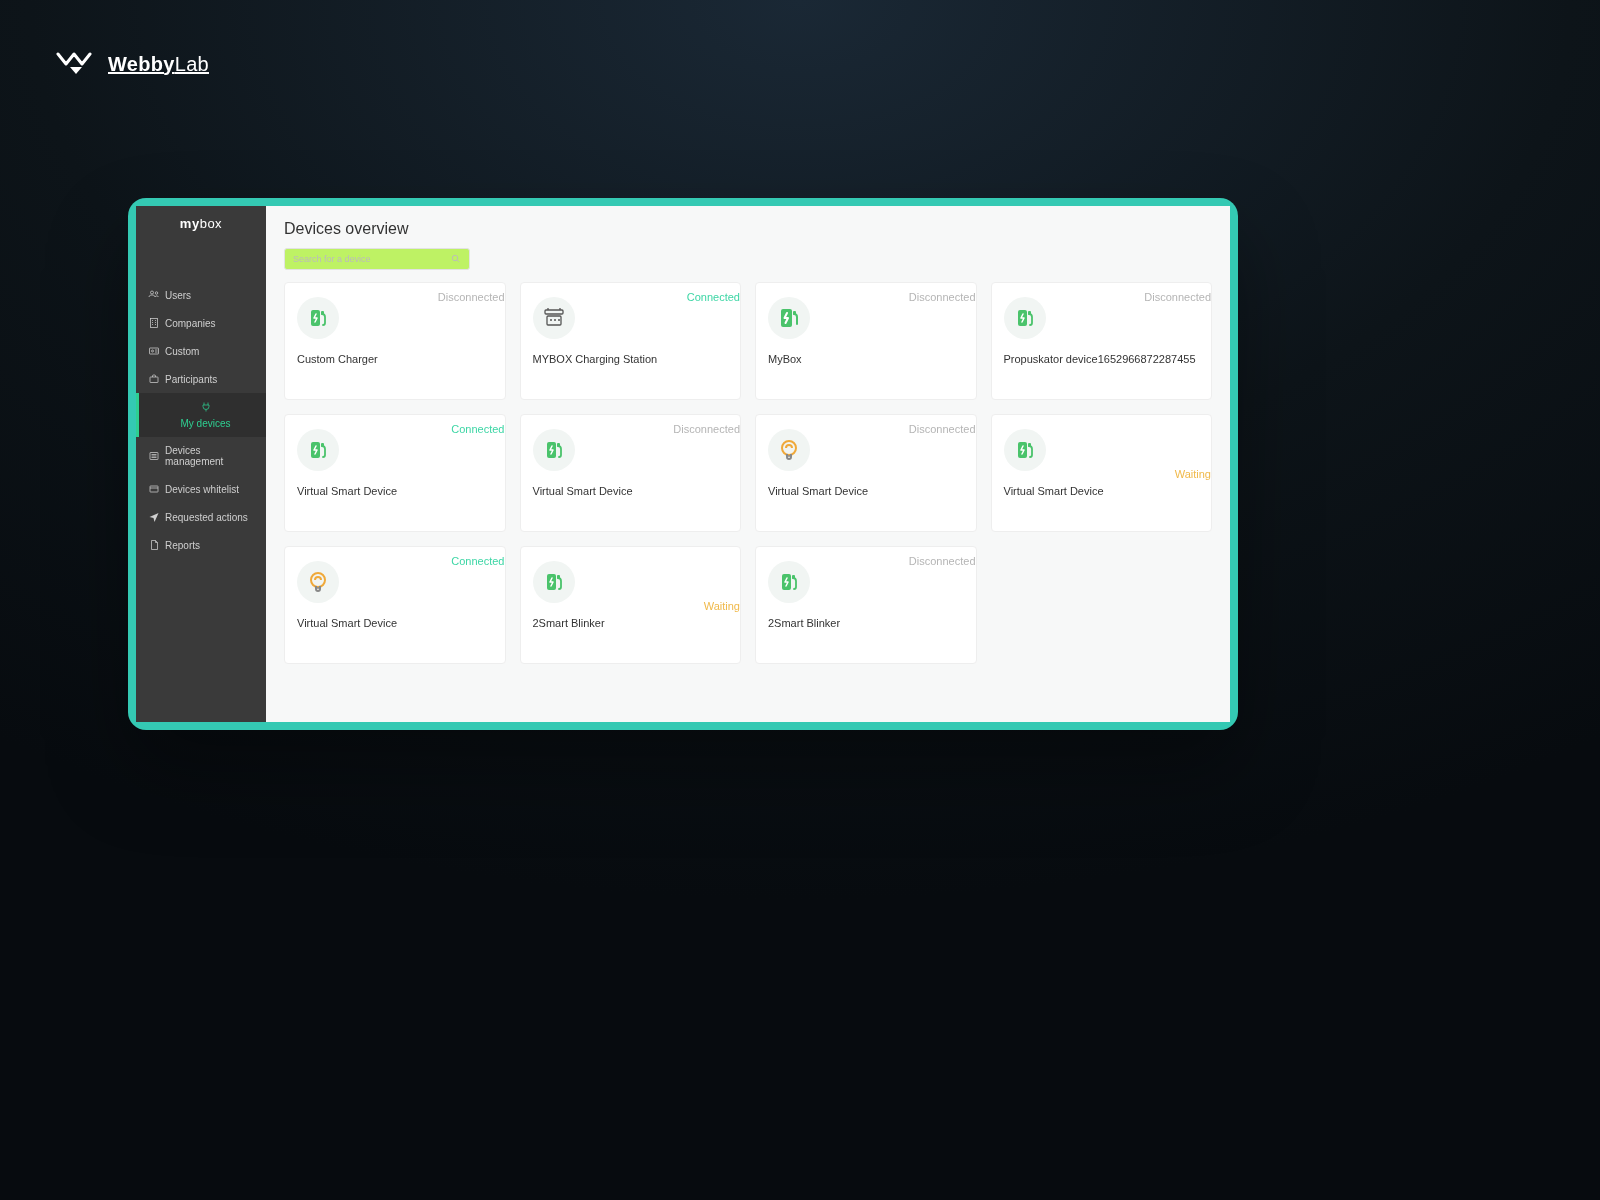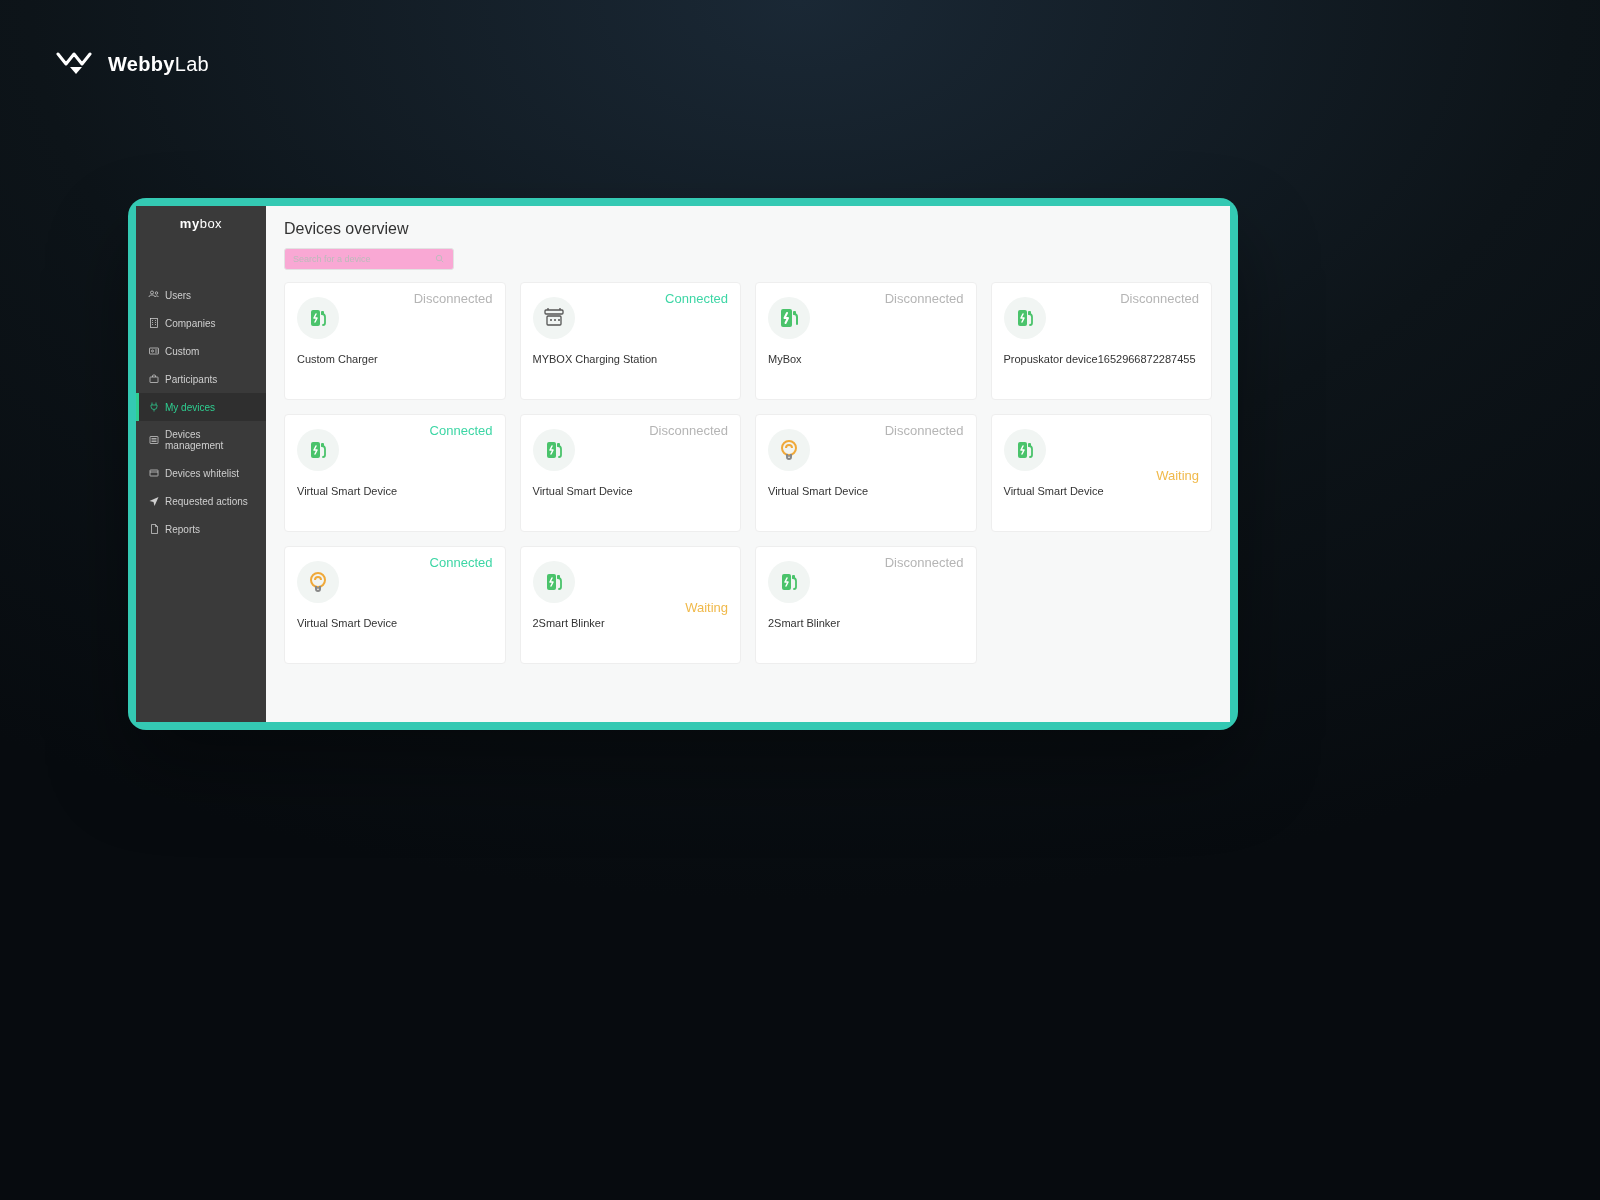--- a/index.html
+++ b/index.html
@@ -15,21 +15,21 @@
   
   .brand-outer {
     position: absolute;
     top: 48px;
     left: 56px;
     display: flex;
     align-items: center;
     gap: 12px;
   }
   .brand-outer svg { width: 40px; height: 28px; }
-  .brand-outer-text { font-size: 20px; font-weight: 500; letter-spacing: .3px; }
+  .brand-outer-text { font-size: 20px; font-weight: 500; letter-spacing: .3px; text-decoration: underline; }
   .brand-outer-text b { font-weight: 700; }
 
   
   .app-window {
     position: absolute;
     top: 198px;
     left: 128px;
     width: 1110px;
     height: 532px;
     border-radius: 18px;
@@ -78,21 +78,22 @@
     align-items: center;
     gap: 5px;
     padding: 8px 12px;
     cursor: pointer;
     color: #cfcfcf;
   }
   .sb-item.active {
     background: #2f2f2f;
     color: #2ecf91;
     border-left: 3px solid #2ecf91;
-    padding-left: 9px;
+    padding-left: 18px;
+    flex-direction: column;
   }
   .sb-icon { width: 12px; height: 12px; flex-shrink: 0; display:flex; align-items:center; justify-content:center; }
   .sb-icon svg { width: 12px; height: 12px; }
 
   
   .main {
     flex: 1;
     background: #f7f8f8;
     display: flex;
     flex-direction: column;
@@ -112,25 +113,25 @@
   .topbar-left { display:flex; align-items:center; gap:8px; }
   .topbar-right { display:flex; align-items:center; gap:6px; }
   .page-title {
     font-size: 16px;
     color: #333;
     font-weight: 500;
     padding: 14px 18px 10px 18px;
   }
   .search-wrap { padding: 0 18px 12px 18px; }
   .search {
-    width: 170px;
+    width: 186px;
     height: 22px;
     border: 1px solid #e2e2e2;
     border-radius: 3px;
-    background: #f9a8d4;
+    background: #bef264;
     display: flex;
     align-items: center;
     padding: 0 8px;
     font-size: 9px;
   }
   .search input {
     border: none;
     outline: none;
     flex: 1;
     font-size: 9px;
@@ -152,22 +153,22 @@
     border: 1px solid #eee;
     border-radius: 4px;
     padding: 10px 12px 14px 12px;
     position: relative;
     min-height: 118px;
     cursor: pointer;
   }
   .card-status {
     position: absolute;
     top: 8px;
-    right: 12px;
-    font-size: 13px;
+    right: 0;
+    font-size: 11px;
   }
   .status-disconnected { color: #b5b5b5; }
   .status-connected { color: #3dd6a5; }
   .status-waiting { color: #f0b94a; margin-top: 45px; }
   .card-icon {
     width: 42px; height: 42px;
     border-radius: 50%;
     background: #f1f5f3;
     display: flex; align-items: center; justify-content: center;
     margin-top: 4px;

